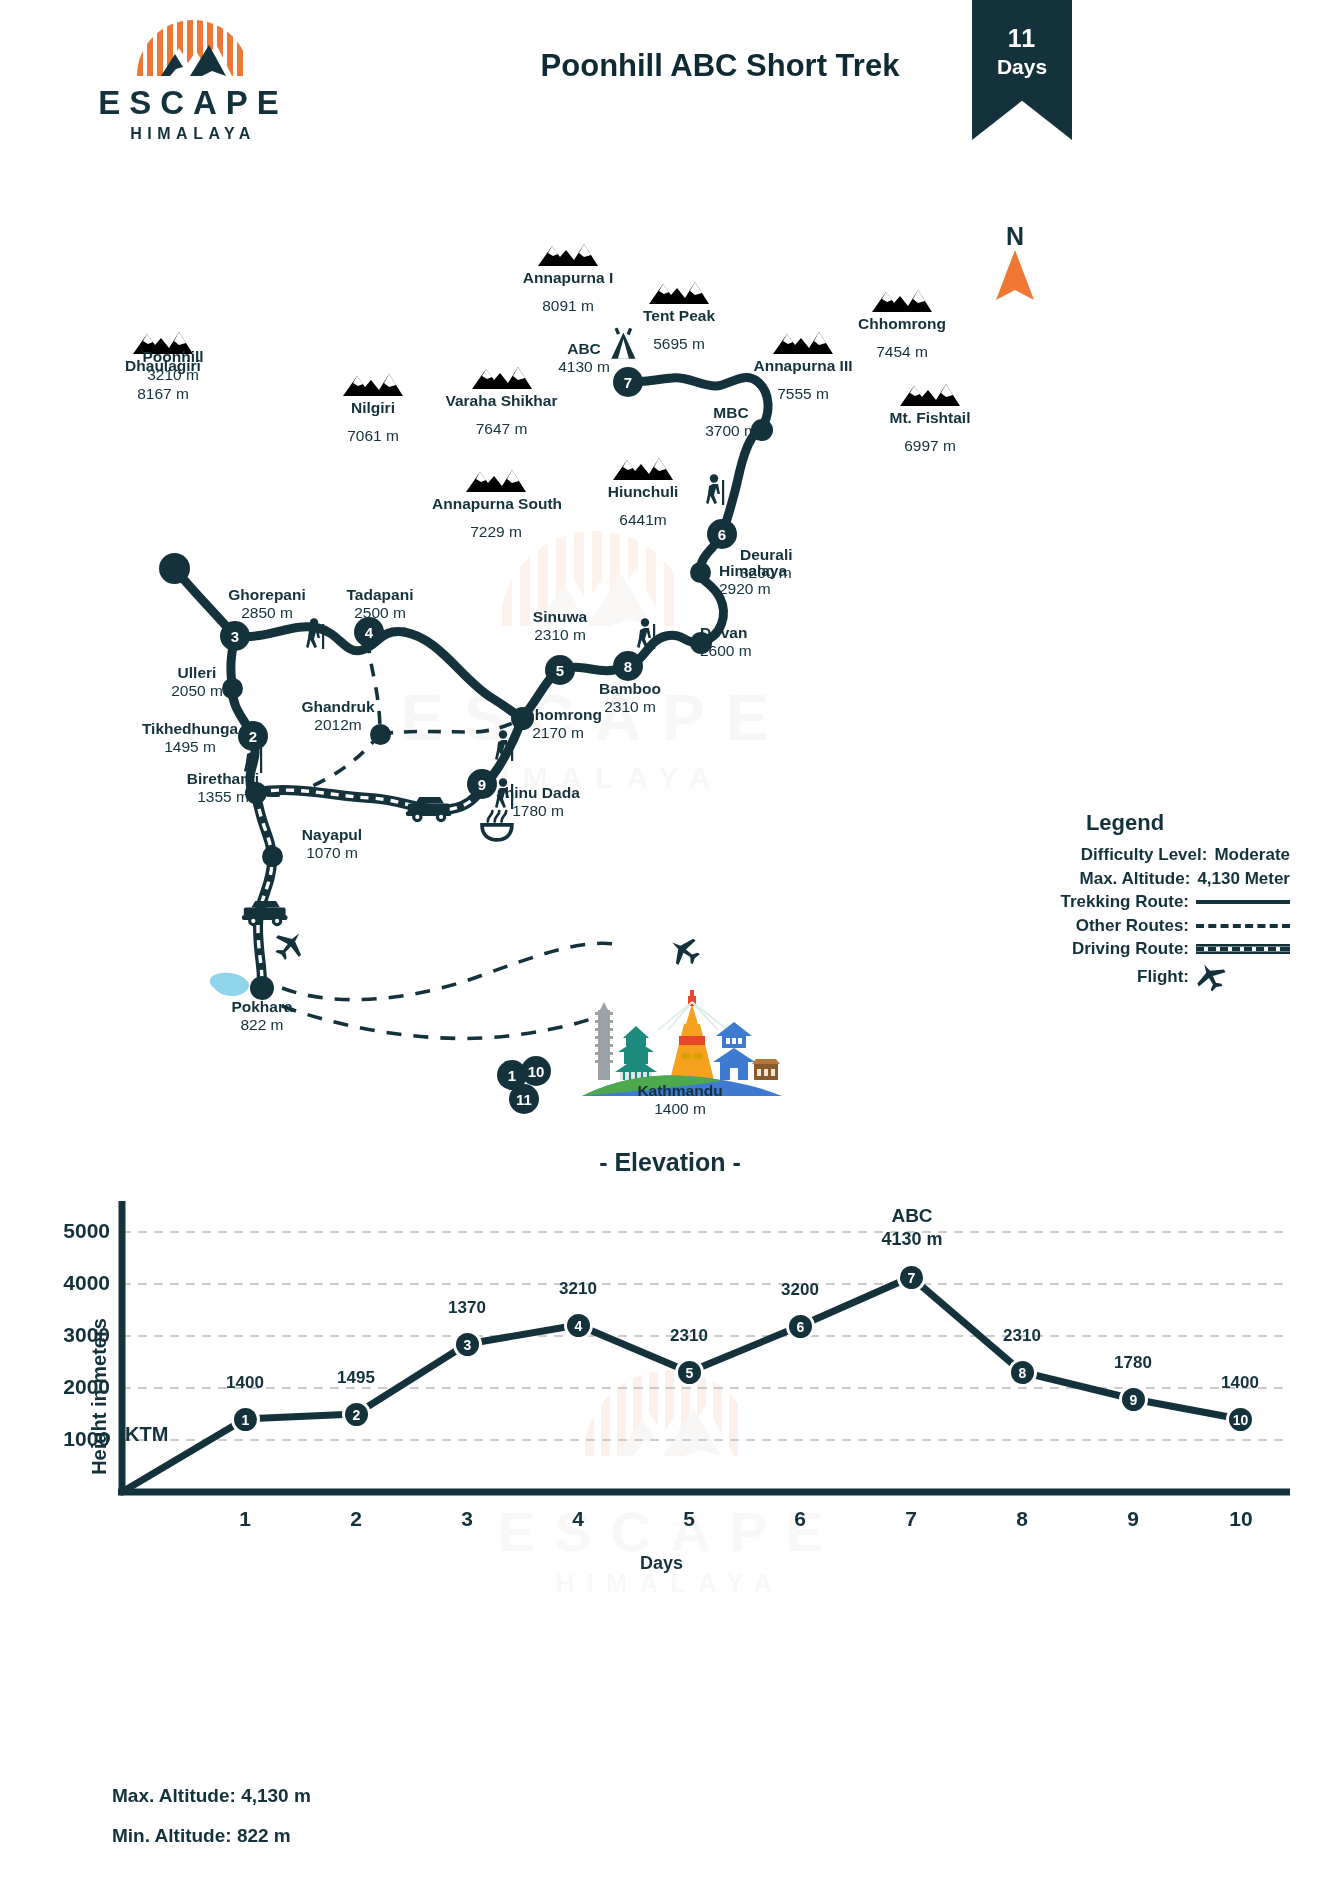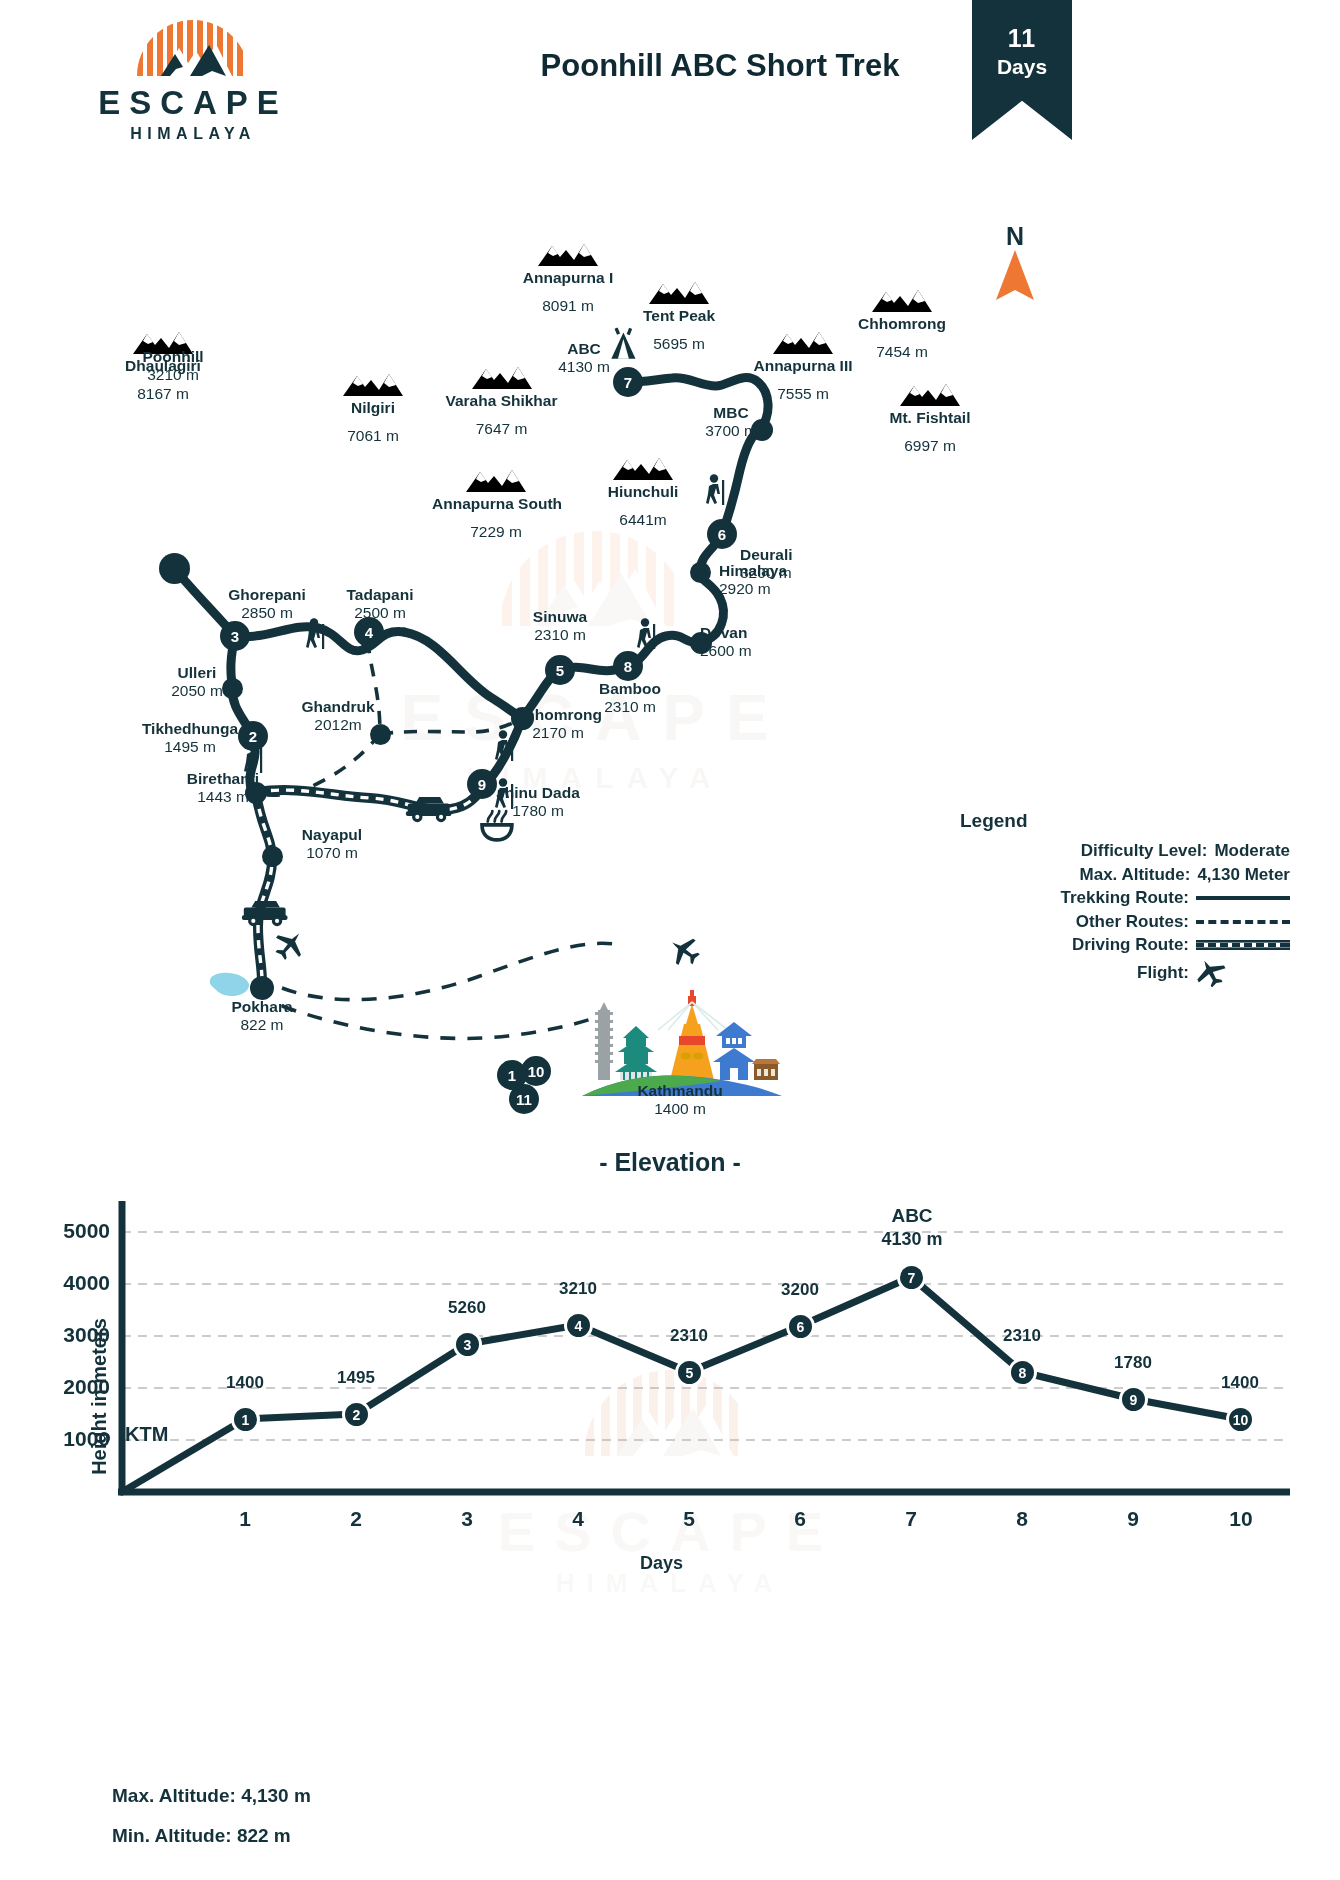--- a/index.html
+++ b/index.html
@@ -56,21 +56,21 @@
     background: #14323b; color: #fff; font-size: 15px; font-weight: bold;
     display: flex; align-items: center; justify-content: center;
   }
   .dot { position: absolute; border-radius: 50%; background: #14323b; }
 
   .northw { position: absolute; left: 985px; top: 55px; width: 60px; text-align: center; }
   .northw .n-letter { font-size: 25px; font-weight: bold; color: #14323b; line-height: .9; }
 
   
   #legend { position: absolute; left: 960px; top: 640px; width: 330px; }
-  #legend .lg-title { font-size: 19px; font-weight: bold; color: #14323b; margin-bottom: 9px; }
+  #legend .lg-title { text-align: center; font-size: 22px; font-weight: bold; color: #14323b; margin-bottom: 9px; }
   .lg-row { display: flex; align-items: center; justify-content: flex-end; gap: 7px; margin-bottom: 3.5px; }
   .lg-key { font-size: 17px; font-weight: bold; color: #14323b; white-space: nowrap; }
   .lg-val { font-size: 17px; font-weight: bold; color: #14323b; white-space: nowrap; }
   .lg-swatch { width: 94px; display: flex; align-items: center; }
   .sw-solid { width: 94px; height: 4px; background: #14323b; }
   .sw-dash  { width: 94px; height: 0; border-top: 4px dashed #14323b; }
 
   
   #ktm-city { position: absolute; left: 582px; top: 820px; width: 200px; height: 110px; }
 
@@ -409,21 +409,21 @@
     <div class="nodenum" style="left:238px; top:551px;">2</div>
 
     <div class="plabel ctr" style="left:268px; top:528px; width:140px;">
       <div class="l-name">Ghandruk</div>
       <div class="l-alt">2012m</div>
     </div>
     <div class="dot" style="left:370px; top:554px; width:21px; height:21px;"></div>
 
     <div class="plabel ctr" style="left:148px; top:600px; width:150px;">
       <div class="l-name">Birethanti</div>
-      <div class="l-alt">1443 m</div>
+      <div class="l-alt">1355 m</div>
     </div>
     <div class="dot" style="left:245px; top:612px; width:22px; height:22px;"></div>
 
     <div class="plabel ctr" style="left:262px; top:656px; width:140px;">
       <div class="l-name">Nayapul</div>
       <div class="l-alt">1070 m</div>
     </div>
     <div class="dot" style="left:262px; top:676px; width:21px; height:21px;"></div>
 
     <div class="plabel ctr" style="left:192px; top:828px; width:140px;">
@@ -675,21 +675,21 @@
     <div class="dnode" style="left:675px; top:163px;">5</div>
     <div class="dnode" style="left:786px; top:117px;">6</div>
     <div class="dnode" style="left:897px; top:68px;">7</div>
     <div class="dnode" style="left:1008px; top:163px;">8</div>
     <div class="dnode" style="left:1119px; top:190px;">9</div>
     <div class="dnode" style="left:1226px; top:210px;">10</div>
 
     <div class="ktm-mark" style="left:125px; top:228px;">KTM</div>
     <div class="dlabel" style="left:200px; top:178px;">1400</div>
     <div class="dlabel" style="left:311px; top:173px;">1495</div>
-    <div class="dlabel" style="left:422px; top:103px;">5260</div>
+    <div class="dlabel" style="left:422px; top:103px;">1370</div>
     <div class="dlabel" style="left:533px; top:84px;">3210</div>
     <div class="dlabel" style="left:644px; top:131px;">2310</div>
     <div class="dlabel" style="left:755px; top:85px;">3200</div>
     <div class="dlabel" style="left:977px; top:131px;">2310</div>
     <div class="dlabel" style="left:1088px; top:158px;">1780</div>
     <div class="dlabel" style="left:1195px; top:178px;">1400</div>
 
     <div class="abc-top" style="left:842px; top:10px;">
       <div class="a1">ABC</div>
       <div class="a2">4130 m</div>

